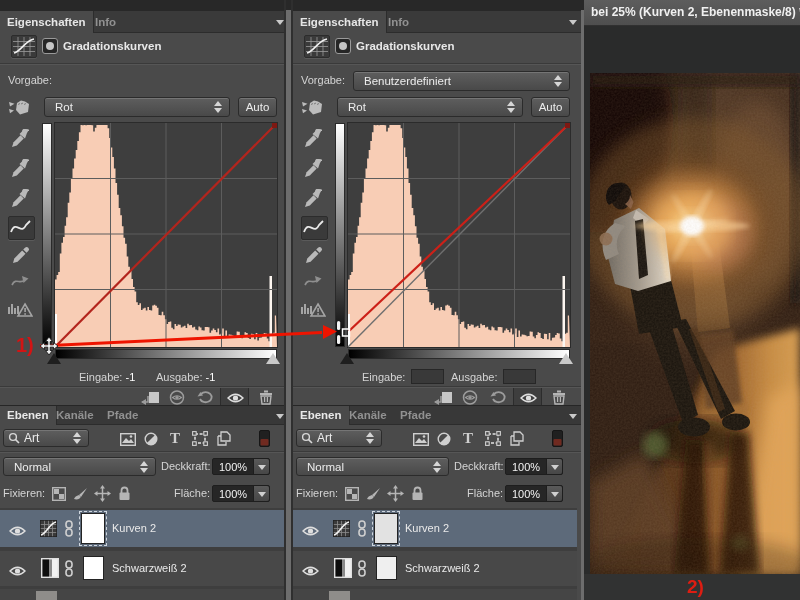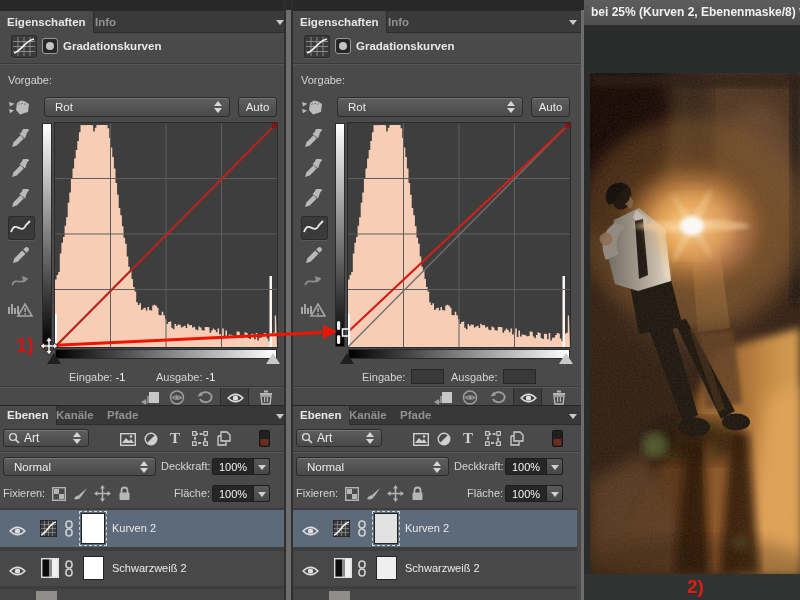--- a/index.html
+++ b/index.html
@@ -115,21 +115,21 @@
             <line x1="1" y1="112" x2="223" y2="112"></line>
             <line x1="167.5" y1="1" x2="167.5" y2="225"></line>
             <line x1="1" y1="167.5" x2="223" y2="167.5"></line>
           </g>
           <line x1="1" y1="225" x2="222" y2="2" stroke="#b3251d" stroke-width="2.2"></line>
           <rect x="218" y="1" width="5" height="5" fill="#7e1812"></rect>
         </svg></div>
       <div class="hgrad" style="left:55px;top:349px;width:222px;"></div>
       <div class="tri-dark" style="left:47px;top:353px;"></div>
       <div class="tri-light" style="left:266px;top:353px;"></div>
-      <div class="lbl" style="left:59px;top:371px;padding-left:10px;">Eingabe: <span style="color:#fff;">-1</span></div>
+      <div class="lbl" style="left:69px;top:371px;padding-left:10px;">Eingabe: <span style="color:#fff;">-1</span></div>
       <div class="lbl" style="left:156px;top:371px;">Ausgabe: <span style="color:#fff;">-1</span></div>
       <div class="divider" style="top:386px;"></div>
       <div class="abs" style="left:141px;top:390px;"><svg width="19" height="15" viewBox="0 0 19 15">
           <rect x="8" y="2" width="10" height="11" fill="#c7c7c7"></rect>
           <path d="M1,12 L7,12 L7,6" stroke="#9c9c9c" stroke-width="1.6" fill="none"></path>
           <path d="M0,12 l5,-3 0,6 z" fill="#9c9c9c"></path>
         </svg></div>
       <div class="abs" style="left:168px;top:390px;"><svg width="19" height="15" viewBox="0 0 19 15">
           <circle cx="9" cy="7.5" r="6.5" fill="none" stroke="#9c9c9c" stroke-width="1.5"></circle>
           <path d="M4.5,7.5 Q9,4 13.5,7.5 Q9,11 4.5,7.5 Z" fill="none" stroke="#9c9c9c" stroke-width="1.2"></path>
@@ -299,20 +299,21 @@
             <line x1="18" y1="1" x2="18" y2="20"></line>
           </g>
           <path d="M2,17 C8,16 14,4 22,3" stroke="#f0f0f0" stroke-width="1.7" fill="none"></path>
         </svg></div>
       <div class="abs" style="left:42px;top:38px;width:16px;height:16px;background:#262626;border:1px solid #9a9a9a;border-radius:3px;">
         <div class="abs" style="left:3px;top:3px;width:8px;height:8px;border-radius:50%;background:#c4c4c4;"></div>
       </div>
       <div class="abs" style="left:63px;top:40px;color:#e8e8e8;font-weight:bold;font-size:11.5px;">Gradationskurven</div>
       <div class="divider" style="top:63px;"></div>
       <div class="lbl" style="left:8px;top:74px;">Vorgabe:</div>
+      <div class="ddown" style="left:60px;top:71px;width:217px;">Benutzerdefiniert<div class="spin"></div></div>
       <div class="abs" style="left:8px;top:98px;"><svg width="25" height="20" viewBox="0 0 25 20">
           <path d="M9,5 L13,2.5 L17,3.5 L21,6 L20,14 L12,16.5 L8,12 Z" fill="#bcbcbc"></path>
           <path d="M10,6.5 L12,5.5 M13,6 L15,5 M16,6.5 L18,5.5" stroke="#7a7a7a" stroke-width="1"></path>
           <path d="M1,4 l5.5,1.8 -4.5,2.6 z" fill="#bcbcbc"></path>
           <path d="M1,11 l5,1.4 -4,2.8 z" fill="#bcbcbc"></path>
         </svg></div>
       <div class="ddown" style="left:44px;top:97px;width:186px;">Rot<div class="spin"></div></div>
       <div class="btn" style="left:238px;top:97px;width:39px;">Auto</div>
       <div class="abs" style="left:9px;top:129px;"><svg width="22" height="21" viewBox="0 0 22 21">
           <path d="M3,18 L4.6,13.2 L11.5,6.3 L14.7,9.5 L7.8,16.4 Z" fill="#b9b9b9"></path>

